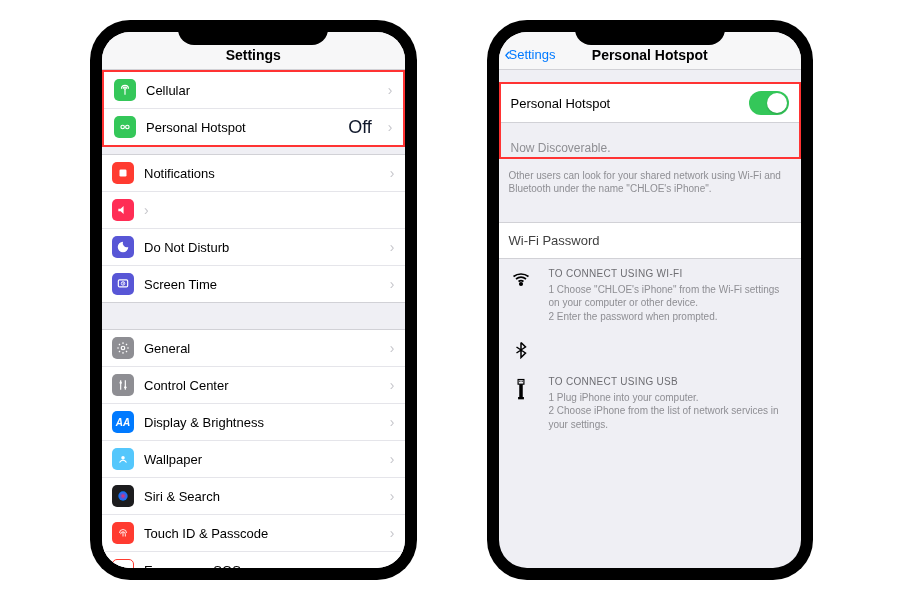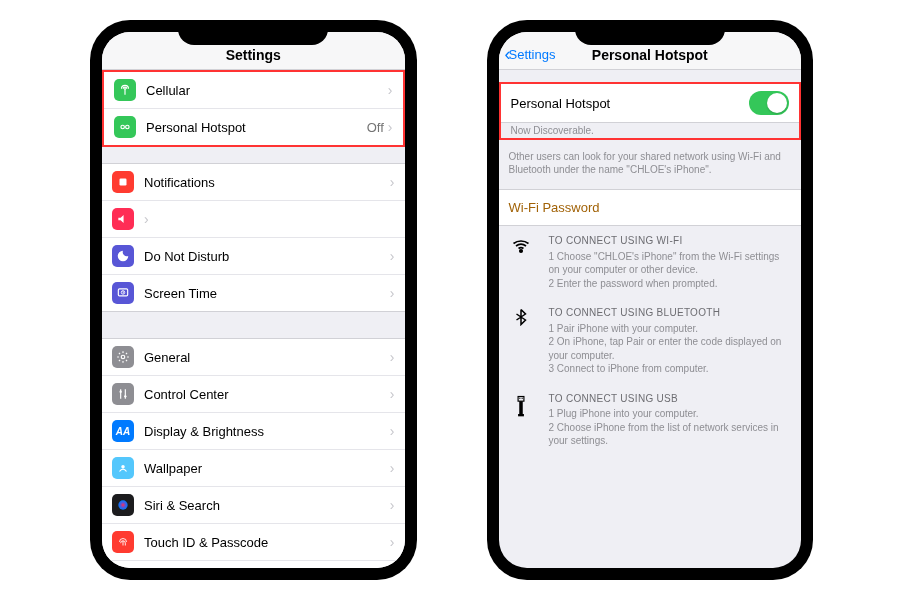--- a/index.html
+++ b/index.html
@@ -94,23 +94,23 @@
     flex-shrink: 0;
     font-style: italic;
   }
   .icon-box svg { width: 14px; height: 14px; }
   .row-label {
     flex: 1;
     color: #000;
     font-size: 13px;
   }
   .row-value {
-    color: #737373;
-    font-size: 13px;
-    margin-right: 4px;
+    color: #0f172a;
+    font-size: 18px;
+    margin-right: 16px;
   }
   .chevron {
     color: #c7c7cc;
     font-size: 14px;
   }
   .highlight-box {
     border: 2px solid #ff3333;
   }
   .toggle {
     width: 40px;
@@ -131,23 +131,23 @@
     right: 2px;
     box-shadow: 0 1px 2px rgba(0,0,0,0.2);
   }
   .footer-note {
     font-size: 10px;
     color: #8e8e93;
     padding: 10px 10px 0 10px;
     line-height: 1.3;
   }
   .discoverable {
-    font-size: 10px;
+    font-size: 12px;
     color: #8e8e93;
-    padding: 2px 10px 2px 10px;
+    padding: 18px 10px 2px 10px;
   }
   .instr-block {
     display: flex;
     padding: 8px 10px;
     gap: 16px;
   }
   .instr-icon {
     width: 24px;
     flex-shrink: 0;
     display: flex;
@@ -166,22 +166,22 @@
     color: #6d6d72;
     letter-spacing: 0.3px;
     margin-bottom: 2px;
   }
   .wifi-pass-row {
     background: #fff;
     padding: 10px;
     border-top: 1px solid #d1d1d6;
     border-bottom: 1px solid #d1d1d6;
     font-size: 13px;
-    color: #a16207;
-    margin-top: 13px;
+    color: #404040;
+    margin-top: 27px;
   }
   .hotspot-highlight {
     border-left: 2px solid #ff3333;
     border-right: 2px solid #ff3333;
     border-bottom: 2px solid #ff3333;
   }
   .hotspot-top-border {
     border-top: 2px solid #ff3333;
     height: 0;
     margin-top: 12px;
@@ -215,21 +215,21 @@
               <circle cx="8" cy="12" r="3" fill="none" stroke="#fff" stroke-width="2"></circle>
               <circle cx="16" cy="12" r="3" fill="none" stroke="#fff" stroke-width="2"></circle>
             </svg>
         </div>
         <span class="row-label">Personal Hotspot</span>
         <span class="row-value">Off</span>
         <span class="chevron">›</span>
       </div>
     </div>
 
-    <div class="group" style="margin-top:16px" id="g2">
+    <div class="group" style="margin-top:7px" id="g2">
         <div class="row">
           <div class="icon-box" style="background: rgb(255, 59, 48);">
             <svg viewBox="0 0 24 24" fill="#fff">
               <rect x="6" y="6" width="12" height="12" rx="2"></rect>
             </svg>
           </div>
           <span class="row-label">Notifications</span>
           <span class="chevron">›</span>
         </div>
         <div class="row">
@@ -378,26 +378,20 @@
             <div>1 Choose "CHLOE's iPhone" from the Wi-Fi settings on your computer or other device.</div>
             <div>2 Enter the password when prompted.</div>
           </div>
         </div>
         <div class="instr-block">
           <div class="instr-icon">
             <svg viewBox="0 0 24 24" width="18" height="18" fill="none" stroke="#000" stroke-width="2">
               <path d="M12 2v20l6-6-12-8m0 8l12-8-6-6"></path>
             </svg>
           </div>
-          <div class="instr-text">
-            <div class="instr-title">TO CONNECT USING BLUETOOTH</div>
-            <div>1 Pair iPhone with your computer.</div>
-            <div>2 On iPhone, tap Pair or enter the code displayed on your computer.</div>
-            <div>3 Connect to iPhone from computer.</div>
-          </div>
         </div>
         <div class="instr-block">
           <div class="instr-icon">
             <svg viewBox="0 0 24 40" width="14" height="26" fill="#000">
               <rect x="7" y="2" width="10" height="8" fill="none" stroke="#000" stroke-width="2"></rect>
               <rect x="9" y="4" width="2" height="2"></rect>
               <rect x="13" y="4" width="2" height="2"></rect>
               <rect x="9" y="10" width="6" height="22"></rect>
               <rect x="7" y="32" width="10" height="4"></rect>
             </svg>

